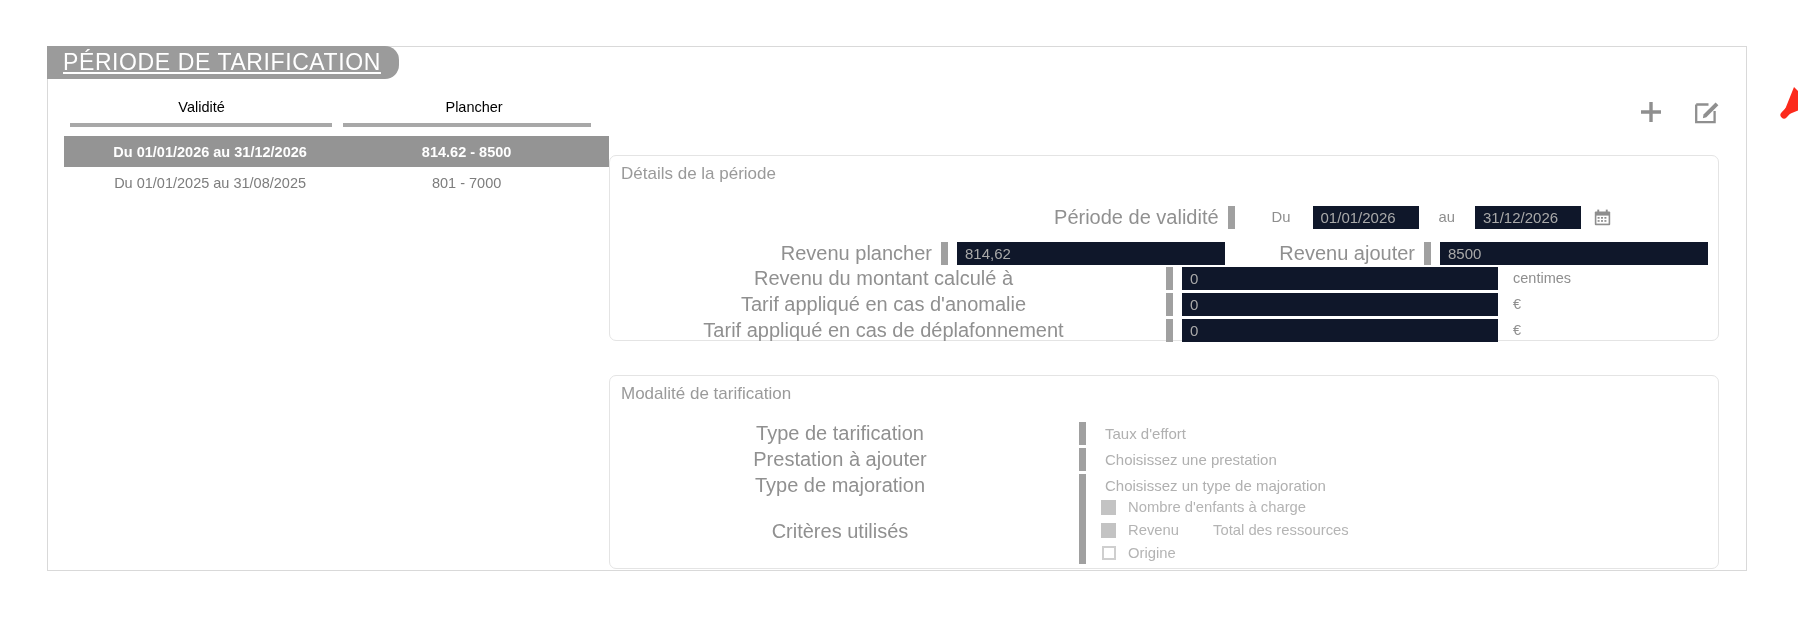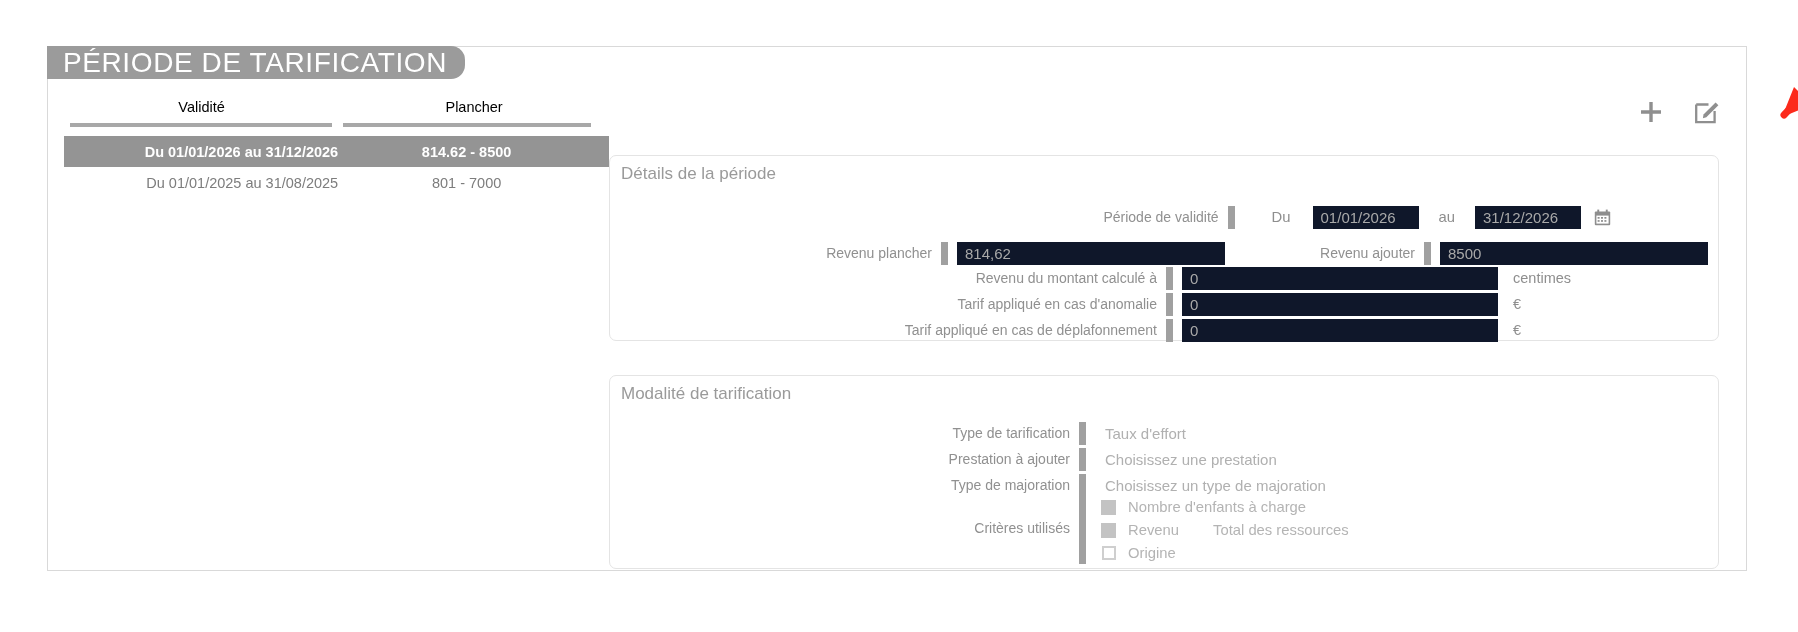--- a/index.html
+++ b/index.html
@@ -36,24 +36,25 @@
     height: 33px;
     padding: 0 18px 0 16px;
     background: #9b9b9b;
     border-radius: 0 14px 14px 0;
     display: flex;
     align-items: center;
     box-sizing: border-box;
   }
   .title-tab span {
     color: #ffffff;
-    font-size: 28px;
+    font-size: 23px;
     letter-spacing: 0.6px;
     font-weight: 400;
     white-space: nowrap;
+    text-decoration: underline;
   }
 
   
   .hdr-actions {
     position: absolute;
     right: 24px;
     top: 50px;
     display: flex;
     align-items: center;
     gap: 26px;
@@ -102,21 +103,21 @@
     font-size: 14.5px;
     color: #7d7d7d;
     height: 29px;
     vertical-align: middle;
   }
   tr.row-sel td {
     background: #949494;
     color: #ffffff;
     font-weight: bold;
   }
-  td.v { padding-left: 18px; text-align: right; }
+  td.v { padding-left: 18px; text-align: center; }
   td.p { text-align: center; padding-right: 16px; }
   tr.row { cursor: pointer; }
 
   
   .fs {
     position: absolute;
     background: #ffffff;
     border: 1px solid #e4e4e4;
     border-radius: 7px;
     box-sizing: border-box;
@@ -132,23 +133,23 @@
   #fs-modal   { left: 561px; top: 328px; width: 1110px; height: 194px; }
 
   
   .frow {
     position: absolute;
     display: flex;
     align-items: center;
     height: 22px;
   }
   .lbl {
-    font-size: 14px;
+    font-size: 20px;
     color: #909090;
-    text-align: right;
+    text-align: center;
     white-space: nowrap;
   }
   .vbar {
     width: 7px;
     height: 23px;
     background: #a0a0a0;
     margin: 0 9px;
     flex: none;
   }
   .inp {

